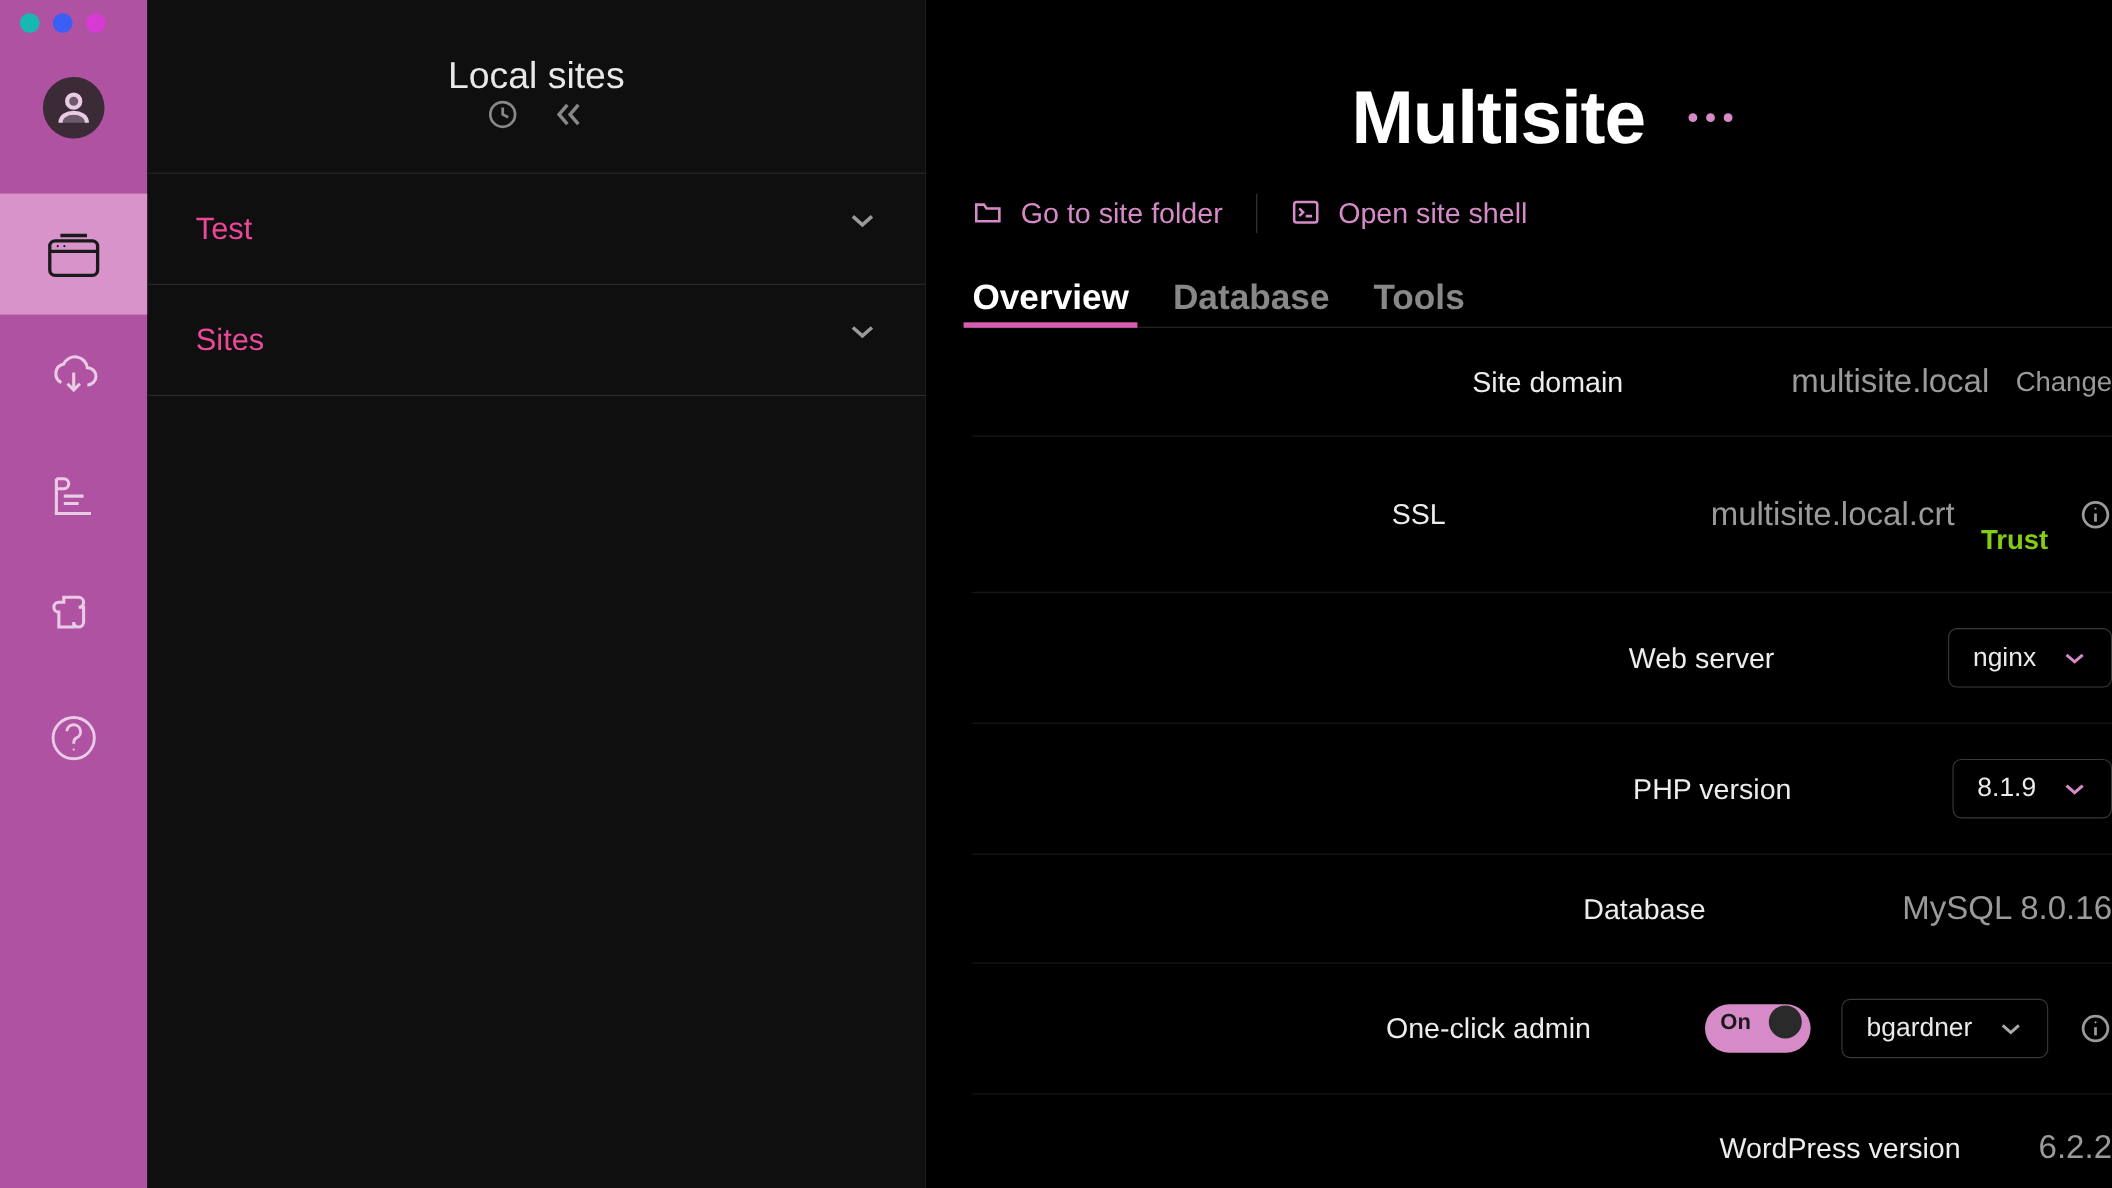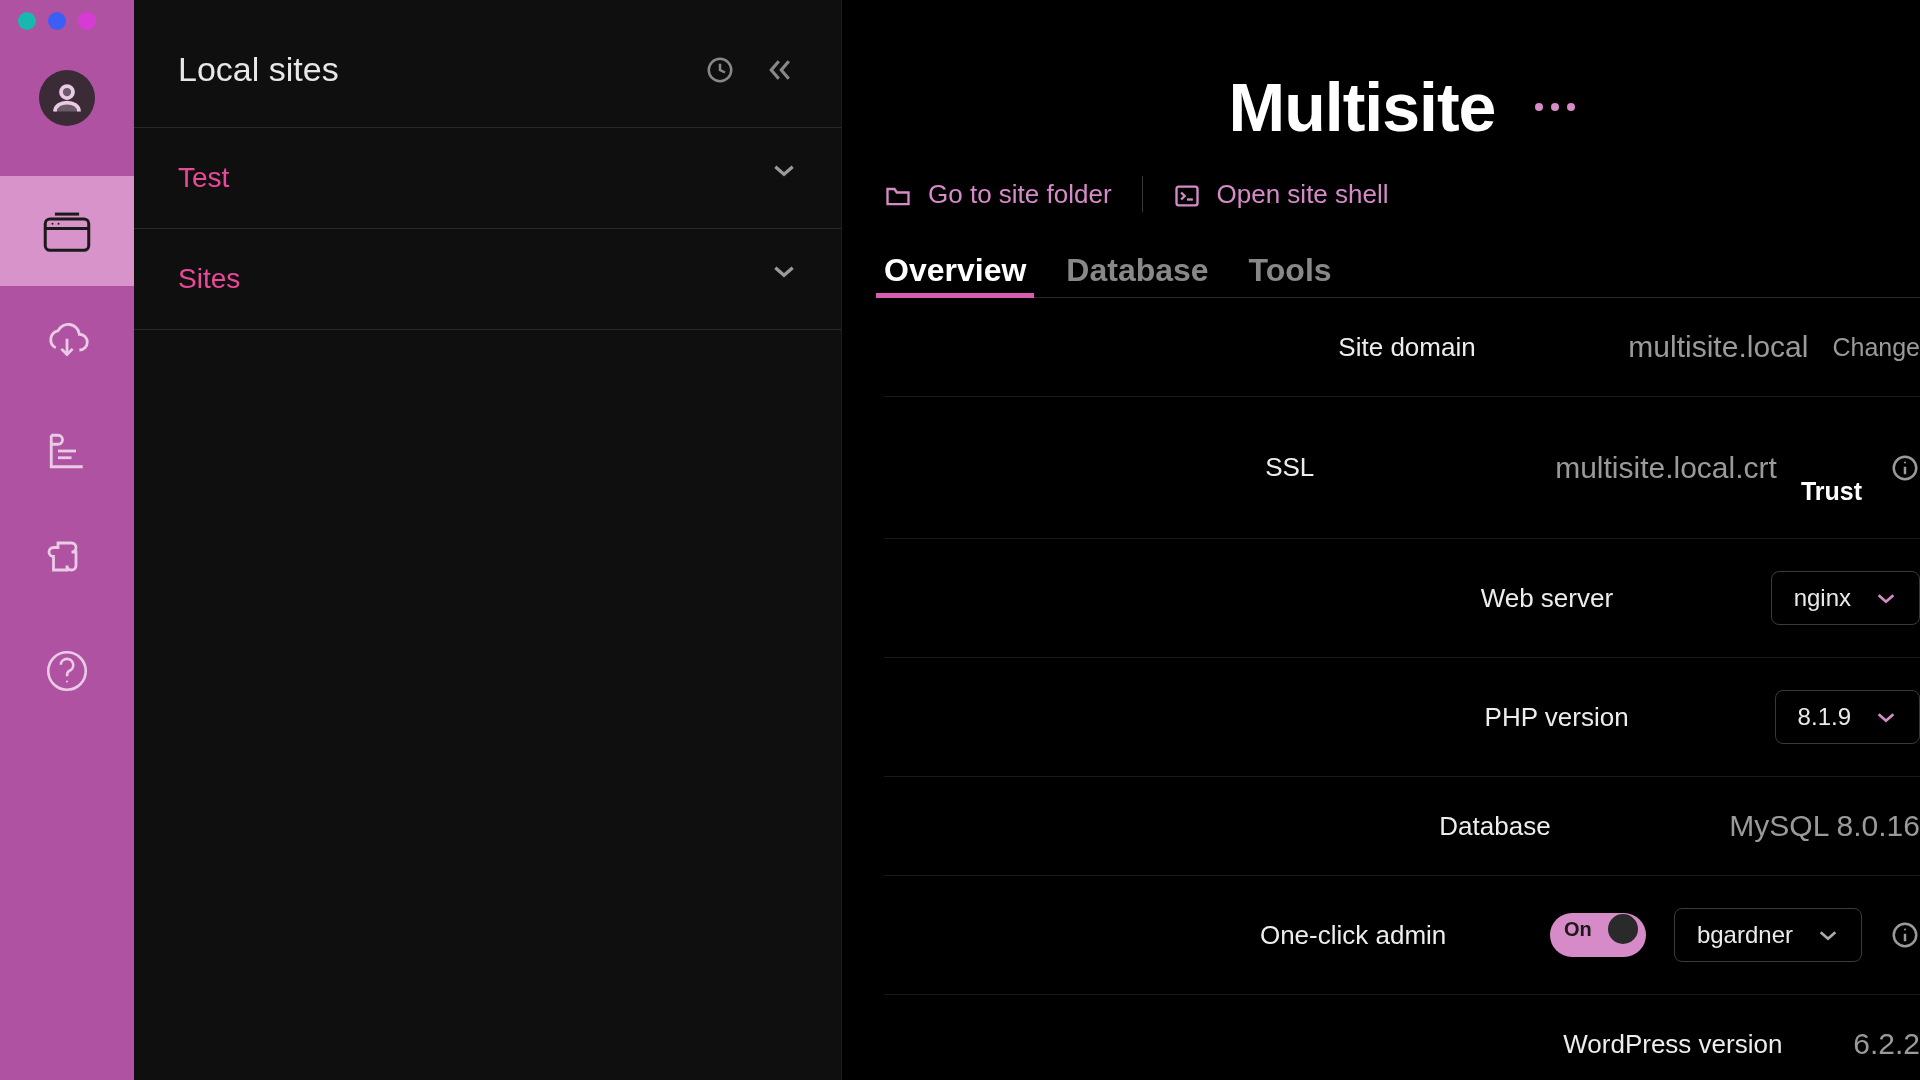--- a/index.html
+++ b/index.html
@@ -36,20 +36,21 @@
 
 .sites-panel {
   width: 708px; height: 100%;
   background: #0f0f0f;
   border-right: 1px solid #1e1e1e;
 }
 .sites-header {
   display: flex; align-items: center; justify-content: space-between;
   padding: 50px 44px 38px 44px;
   border-bottom: 1px solid #2a2a2a;
+  flex-direction: column;
 }
 .sites-header h2 { font-size: 34px; font-weight: 500; color: #e8e8e8; }
 .sites-header-icons { display: flex; gap: 28px; align-items: center; }
 .site-group {
   display: flex; justify-content: space-between;
   padding: 34px 44px;
   border-bottom: 1px solid #2a2a2a;
   cursor: pointer;
   font-size: 28px; font-weight: 400; color: #ec4899; gap: 45px;
 }
@@ -57,37 +58,37 @@
 .detail {
   flex: 1; height: 100%; background: #000;
   padding: 68px 0 0 42px;
   overflow: hidden;
 }
 .detail-title-row { display: flex; align-items: baseline; gap: 40px; margin-bottom: 30px; justify-content: center; }
 .detail-title { font-size: 68px; font-weight: 600; color: #fff; letter-spacing: -1px; }
 .more-dots { display: flex; gap: 8px; align-self: center;}
 .more-dots span { width: 8px; height: 8px; background: #d68bc8; border-radius: 50%; }
 .quick-actions { display: flex; align-items: center; gap: 30px; margin-bottom: 40px; }
-.quick-action { display: flex; align-items: flex-end; gap: 16px; color: #d68bc8; font-size: 26px; font-weight: 500; cursor: pointer; }
+.quick-action { display: flex; align-items: flex-start; gap: 16px; color: #d68bc8; font-size: 26px; font-weight: 500; cursor: pointer; }
 .qa-divider { width: 1px; height: 36px; background: #3a3a3a; }
 .tabs { display: flex; gap: 40px; border-bottom: 1px solid #2a2a2a; }
 .tab { font-size: 32px; font-weight: 600; color: #888; padding-bottom: 8px; cursor: pointer; position: relative; }
 .tab.active { color: #fff; }
 .tab.active::after { content: ""; position: absolute; left: -8px; right: -8px; bottom: -1px; height: 5px; background: #d65db1; }
 .rows { }
 .row {
   display: flex; align-items: center;
   padding: 32px 0 32px 18px;
   border-bottom: 1px solid #1a1a1a;
   justify-content: flex-end;
 }
 .row-label { width: 290px; font-size: 26px; color: #ededed; font-weight: 500; }
 .row-value { font-size: 30px; color: #9a9a9a; }
 .row-action { font-size: 25px; color: #9a9a9a; margin-left: 24px; cursor: pointer; }
-.row-action.pink { color: #ffffff; font-weight: 600; margin-top: 48px; }
+.row-action.pink { color: #84cc16; font-weight: 600; margin-top: 48px; }
 .select {
   border: 1px solid #3a3a3a; border-radius: 8px;
   padding: 12px 22px; display: flex; align-items: center; gap: 24px;
   font-size: 24px; color: #eaeaea; cursor: pointer;
 }
 .select .chev { color: #d68bc8; }
 .toggle {
   width: 96px; height: 44px; border-radius: 22px; background: #d68bc8;
   display: flex; align-items: center; padding: 0 8px 12px 14px; gap: 10px;
   cursor: pointer;

